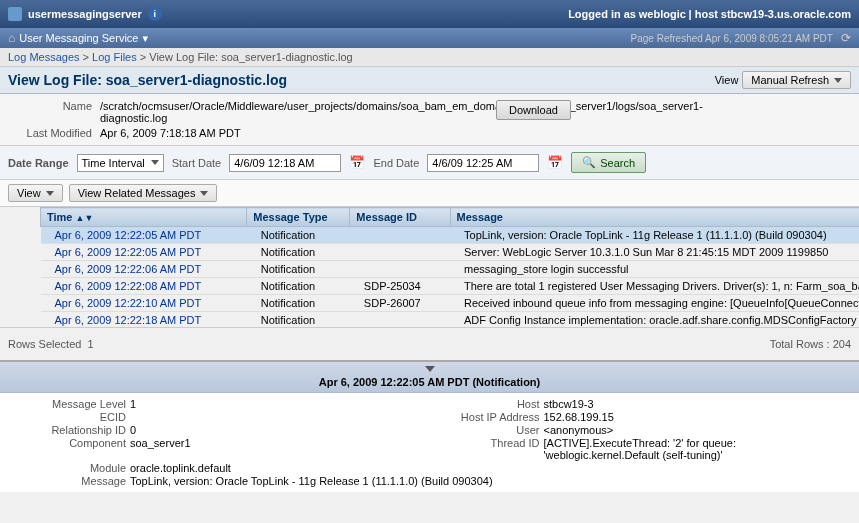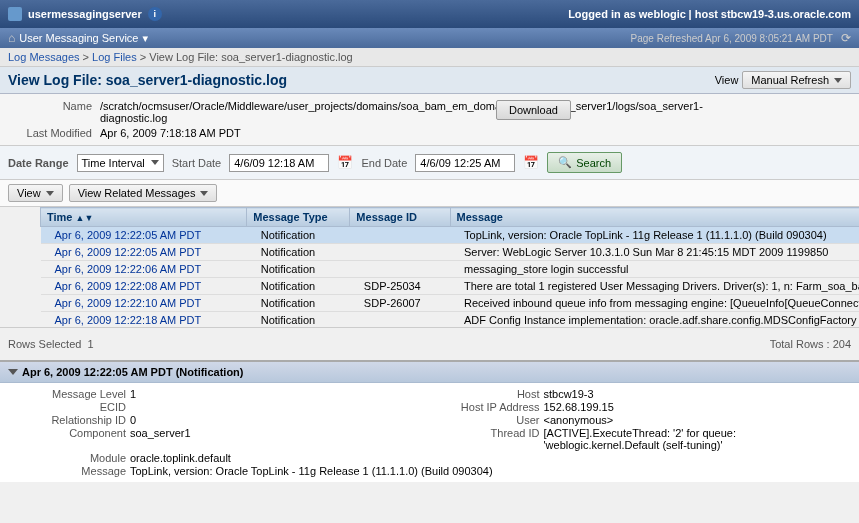--- a/index.html
+++ b/index.html
@@ -94,21 +94,21 @@
       display: flex;
       align-items: center;
       gap: 4px;
     }
     .date-label { color: #555; }
     .date-input {
       border: 1px solid #999;
       padding: 2px 4px;
       font-size: 11px;
       background: white;
-      width: 100px;
+      width: 112px;
     }
     .cal-icon { color: #666; cursor: pointer; font-size: 13px; }
     .search-btn {
       background: linear-gradient(to bottom, #e8f0e8, #c8dcc8);
       border: 1px solid #669966;
       padding: 3px 10px;
       cursor: pointer;
       font-size: 11px;
       border-radius: 2px;
       display: flex;
@@ -168,20 +168,21 @@
     
     .detail-panel { background: white; border-top: 2px solid #aaa; }
     .detail-header {
       background: linear-gradient(to bottom, #d0d8e8, #b8c8dc);
       padding: 4px 8px;
       font-weight: bold;
       border-bottom: 1px solid #aabbd0;
       display: flex;
       align-items: center;
       gap: 4px;
+      flex-direction: column;
     }
     .detail-content { padding: 4px 16px; }
     .detail-row { display: flex; gap: 0; margin: 1px 0; }
     .detail-col { display: flex; flex: 1; gap: 4px; }
     .detail-label { color: #555; min-width: 110px; text-align: right; }
     .detail-value { color: #000; flex: 1; }
     .triangle { display: inline-block; width: 0; height: 0; border-left: 5px solid transparent; border-right: 5px solid transparent; border-top: 6px solid #555; cursor: pointer; }
 
     
     .dd-arrow { display: inline-block; width: 0; height: 0; border-left: 4px solid transparent; border-right: 4px solid transparent; border-top: 5px solid #555; margin-left: 2px; }

